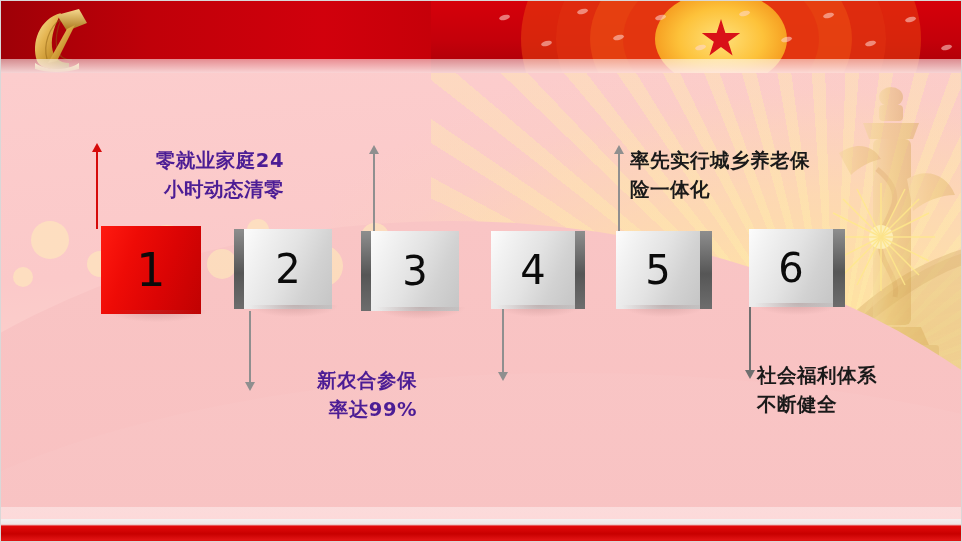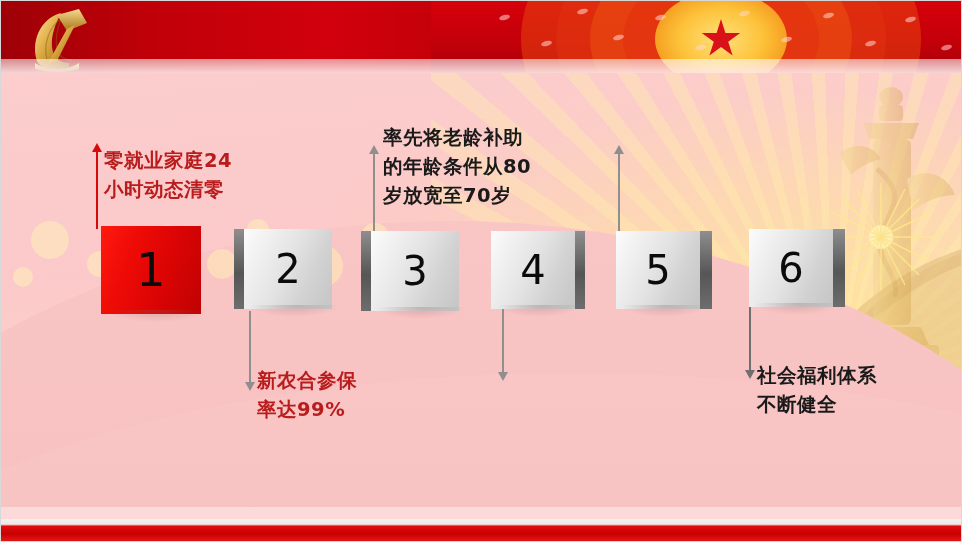--- a/index.html
+++ b/index.html
@@ -134,21 +134,21 @@
   .arrow.down .head{bottom:-8px;border-top:9px solid currentColor;}
   .arrow .shaft{background:currentColor;}
 
   
   .label{
     position:absolute;
     font-family:"DejaVu Sans","Liberation Sans",sans-serif;
     font-weight:bold;font-size:19.5px;line-height:29px;
     letter-spacing:.5px;white-space:pre-line;
   }
-  .label.red{color:#b91c1c;}
+  .label.red{color:#4c1d95;text-align:right;}
   .label.black{color:#1a1a1a;}
 </style>
 </head>
 <body>
 
 <div class="slide">
 
   <div class="bg">
     <div class="bg-warm"></div>
     <div class="bg-rays"></div>
@@ -326,43 +326,42 @@
     <div class="face" style="font-size:40px;">2</div>
     <div class="shadow"></div>
   </div>
   <div class="arrow down" style="left:248px;top:310px;height:72px;color:#8f8f8f;">
     <div class="shaft"></div>
       <div class="head"></div>
   </div>
   <div class="label red" style="left:256px;top:365px;width:160px;">新农合参保
 率达99%</div>
 
-  <div class="label black" style="left:382px;top:122px;width:220px;">率先将老龄补助
-的年龄条件从80
-岁放宽至70岁</div>
   <div class="arrow up" style="left:372px;top:152px;height:78px;color:#8f8f8f;">
     <div class="shaft"></div>
       <div class="head"></div>
   </div>
   <div class="cube silver" style="left:370px;top:230px;width:88px;height:80px;">
     <div class="side" style="left:-10px;width:10px;"></div>
     <div class="face" style="font-size:40px;">3</div>
     <div class="shadow"></div>
   </div>
 
   <div class="cube silver" style="left:490px;top:230px;width:84px;height:78px;">
     <div class="side" style="right:-10px;width:10px;"></div>
     <div class="face" style="font-size:40px;">4</div>
     <div class="shadow"></div>
   </div>
   <div class="arrow down" style="left:501px;top:308px;height:64px;color:#8f8f8f;">
     <div class="shaft"></div>
       <div class="head"></div>
   </div>
 
+  <div class="label black" style="left:629px;top:145px;width:235px;">率先实行城乡养老保
+险一体化</div>
   <div class="arrow up" style="left:617px;top:152px;height:78px;color:#8f8f8f;">
     <div class="shaft"></div>
       <div class="head"></div>
   </div>
   <div class="cube silver" style="left:615px;top:230px;width:84px;height:78px;">
     <div class="side" style="right:-12px;width:12px;"></div>
     <div class="face" style="font-size:40px;">5</div>
     <div class="shadow"></div>
   </div>
 

